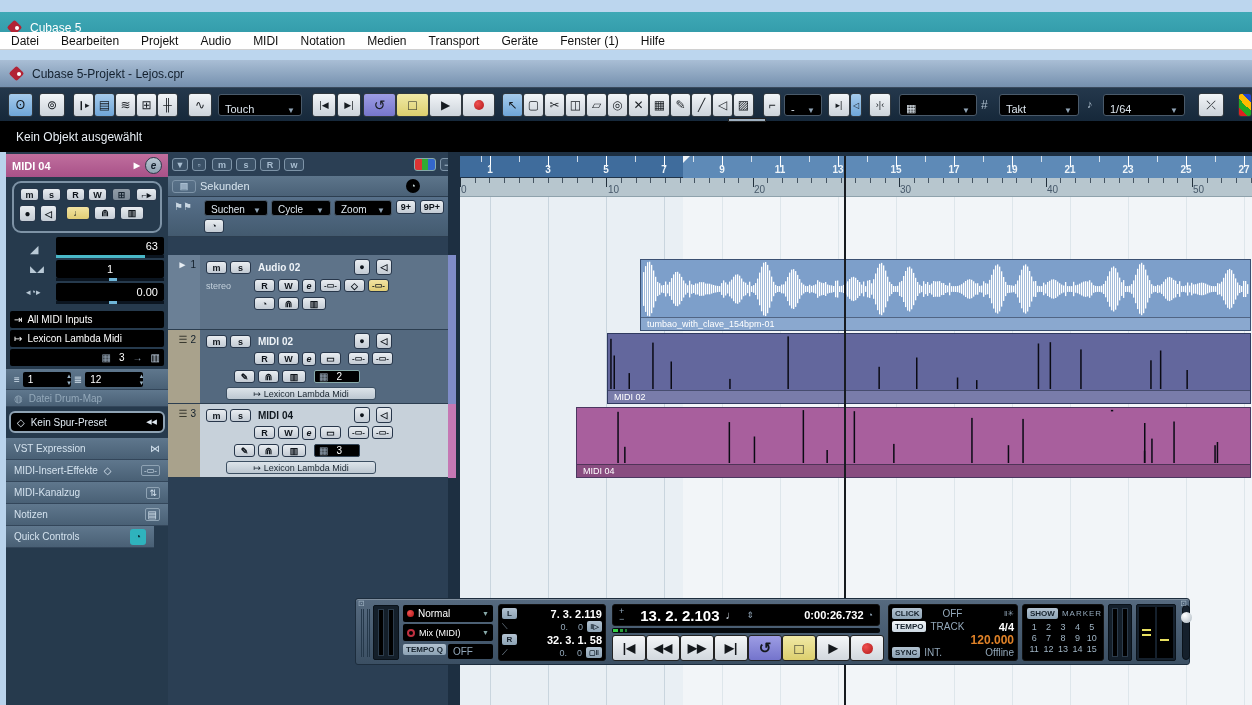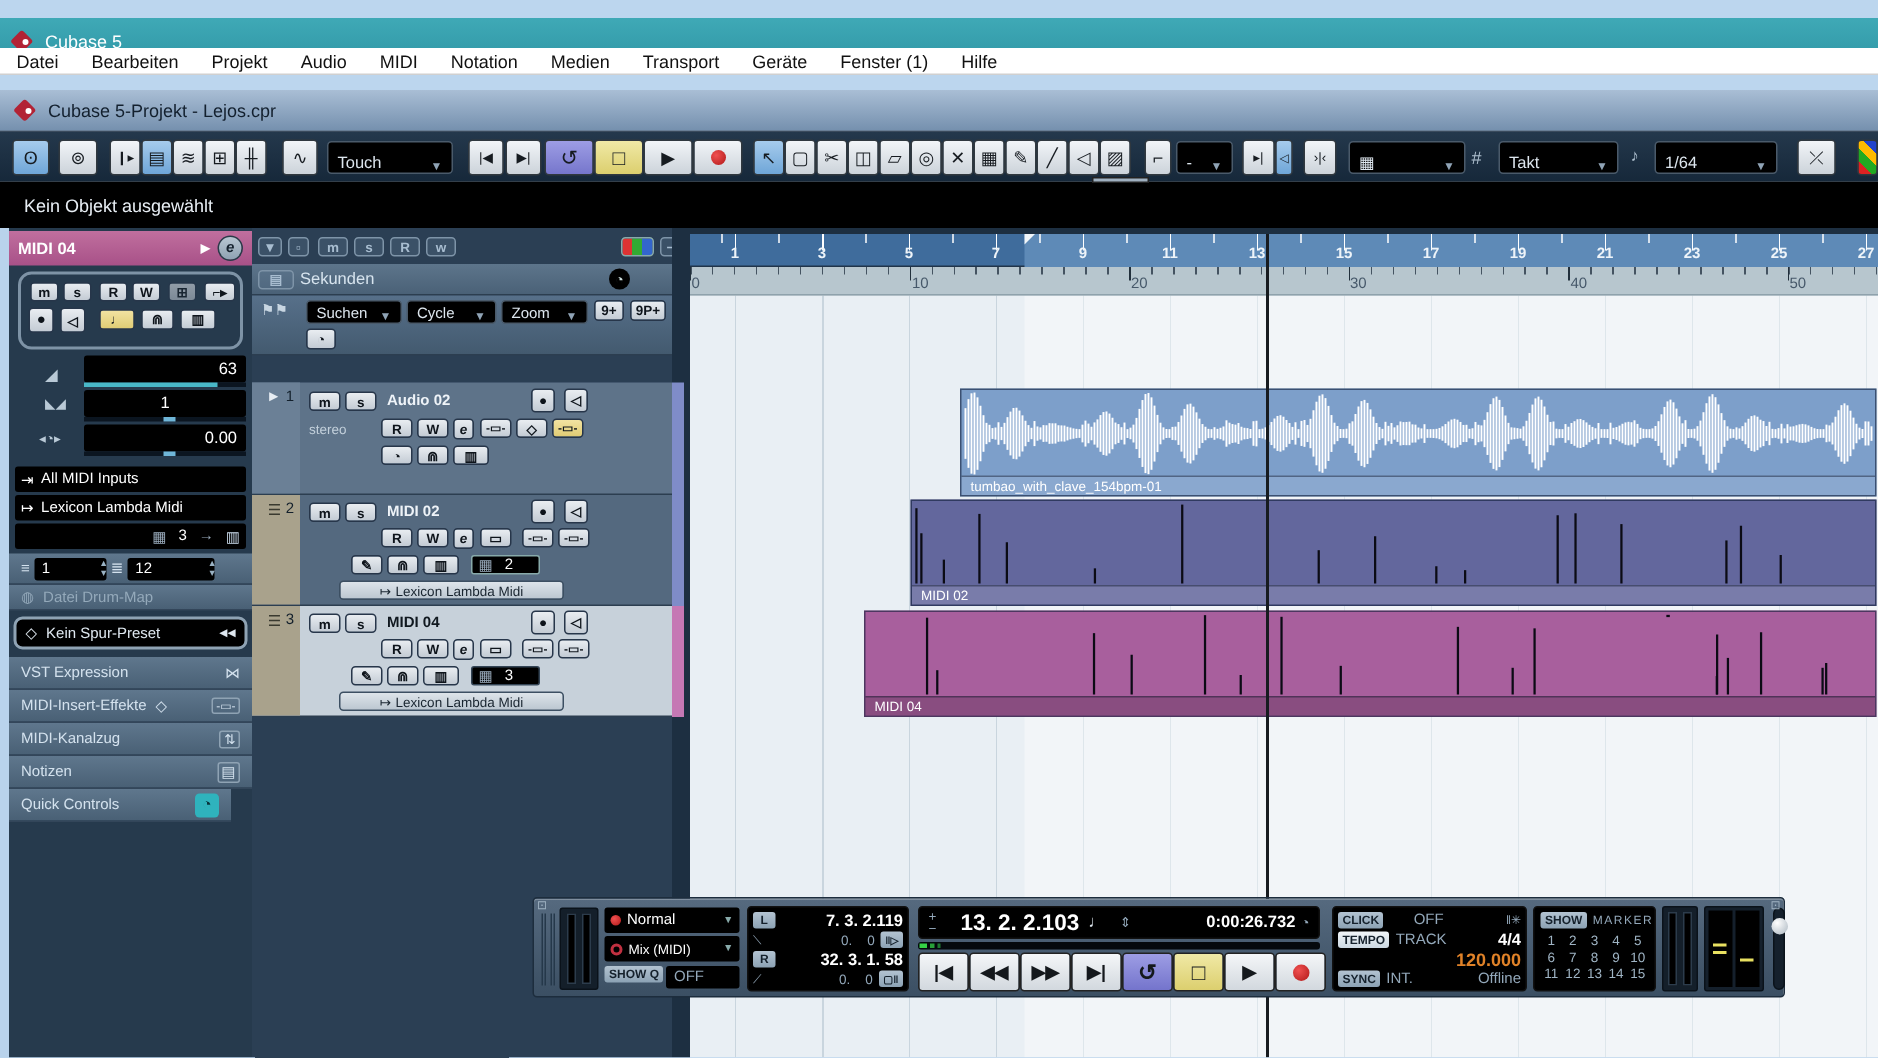--- a/index.html
+++ b/index.html
@@ -1120,21 +1120,21 @@
       <span class="reddot" style="width:7px;height:7px"></span>
       <span>Normal</span>
       <span class="cv" style="margin-left:auto;font-size:7px;color:#8aa">▼</span>
     </div>
   <div class="blkf a" style="left:47px;top:25px;width:90px;height:17px;gap:4px;padding:0 4px">
       <span style="width:8px;height:8px;border:2px solid #c03040;border-radius:50%"></span>
       <span style="font-size:9px">Mix (MIDI)</span>
       <span class="cv" style="margin-left:auto;font-size:7px;color:#8aa">▼</span>
     </div>
   <div class="a" style="left:47px;top:45px;width:90px;height:15px;display:flex;gap:2px">
-    <span class="badge">SHOW Q</span>
+    <span class="badge">TEMPO Q</span>
     <span class="blkf" style="flex:1;height:15px;padding-left:5px;color:#93a8ba">OFF</span>
   </div>
 
   <div class="tp" style="left:142px;top:5px;width:108px;height:57px;padding:2px 3px">
     <div style="display:flex;align-items:center;height:13px">
         <span class="badge" style="width:15px">L</span>
         <span style="margin-left:auto;color:#fff;font-weight:bold;font-size:11px">7. 3. 2.119</span>
       </div>
     <div style="display:flex;align-items:center;height:13px">
         <span class="gray" style="font-size:8px">⟍</span>

